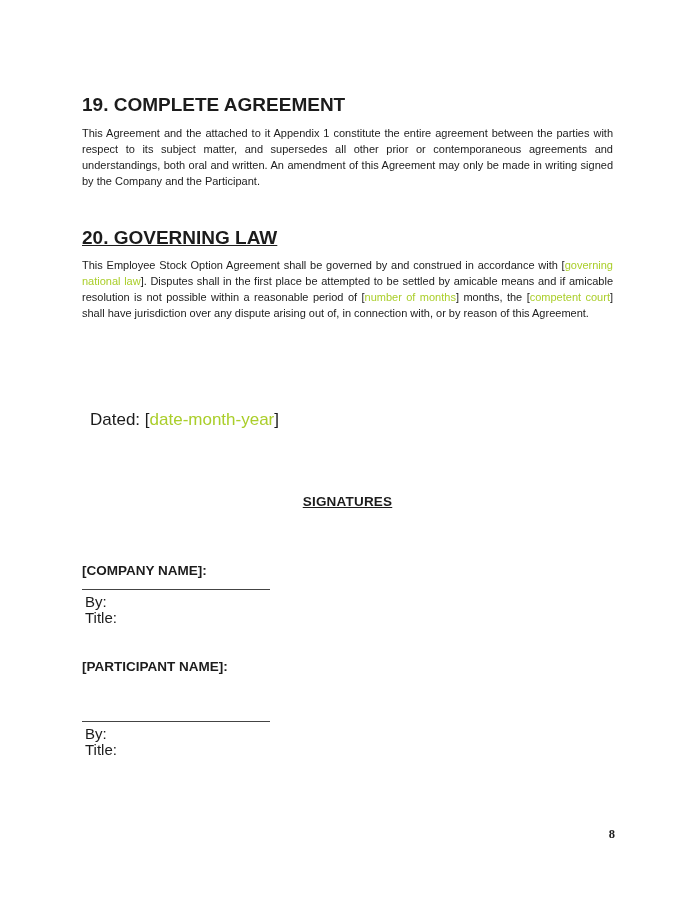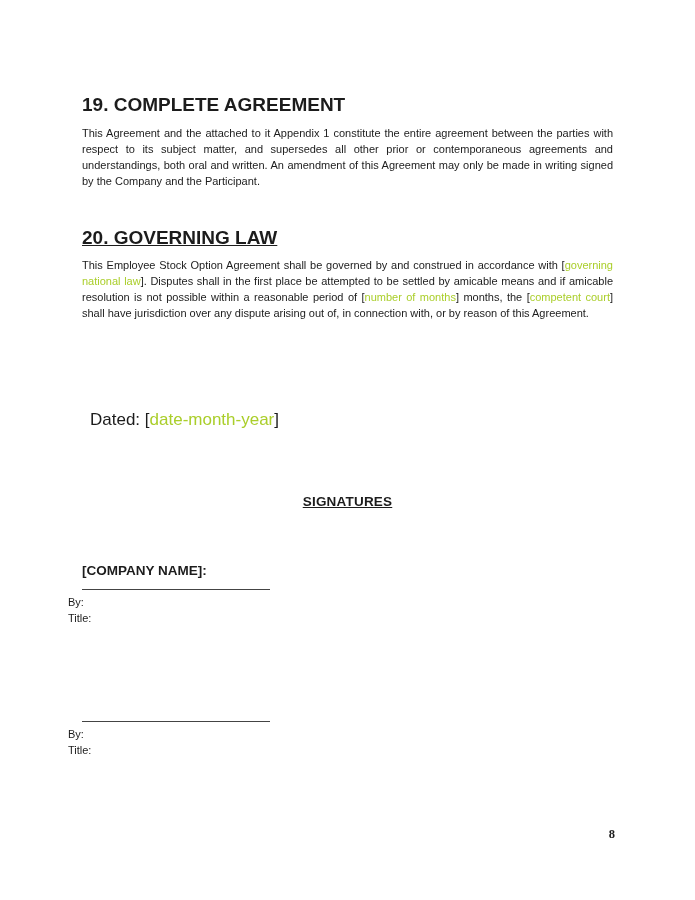--- a/index.html
+++ b/index.html
@@ -56,23 +56,23 @@
     font-size: 13.5px;
     font-weight: bold;
   }
   .sig-line {
     left: 82px;
     width: 188px;
     height: 0;
     border-bottom: 1px solid #444444;
   }
   .small-label {
-    left: 68px;
+    left: 85px;
     width: 200px;
-    font-size: 11px;
+    font-size: 15px;
     line-height: 16px;
   }
   .page-number {
     right: 80px;
     width: 60px;
     text-align: right;
     font-family: "Liberation Serif", "DejaVu Serif", serif;
     font-weight: bold;
     font-size: 12.5px;
   }
@@ -95,20 +95,21 @@
   <div class="abs sig-heading" style="top:494px;">SIGNATURES</div>
 
   <div class="abs party-name" style="top:527px;margin-top:36px;">[COMPANY NAME]:</div>
 
   <div class="abs sig-line" style="top:589px;"></div>
 
   <div class="abs small-label" style="top:594px;">By:</div>
 
   <div class="abs small-label" style="top:610px;">Title:</div>
 
+  <div class="abs party-name" style="top:659px;">[PARTICIPANT NAME]:</div>
 
   <div class="abs sig-line" style="top:721px;"></div>
 
   <div class="abs small-label" style="top:726px;">By:</div>
 
   <div class="abs small-label" style="top:742px;">Title:</div>
 
   <div class="abs page-number" style="top:827px;">8</div>
 
 </div>

